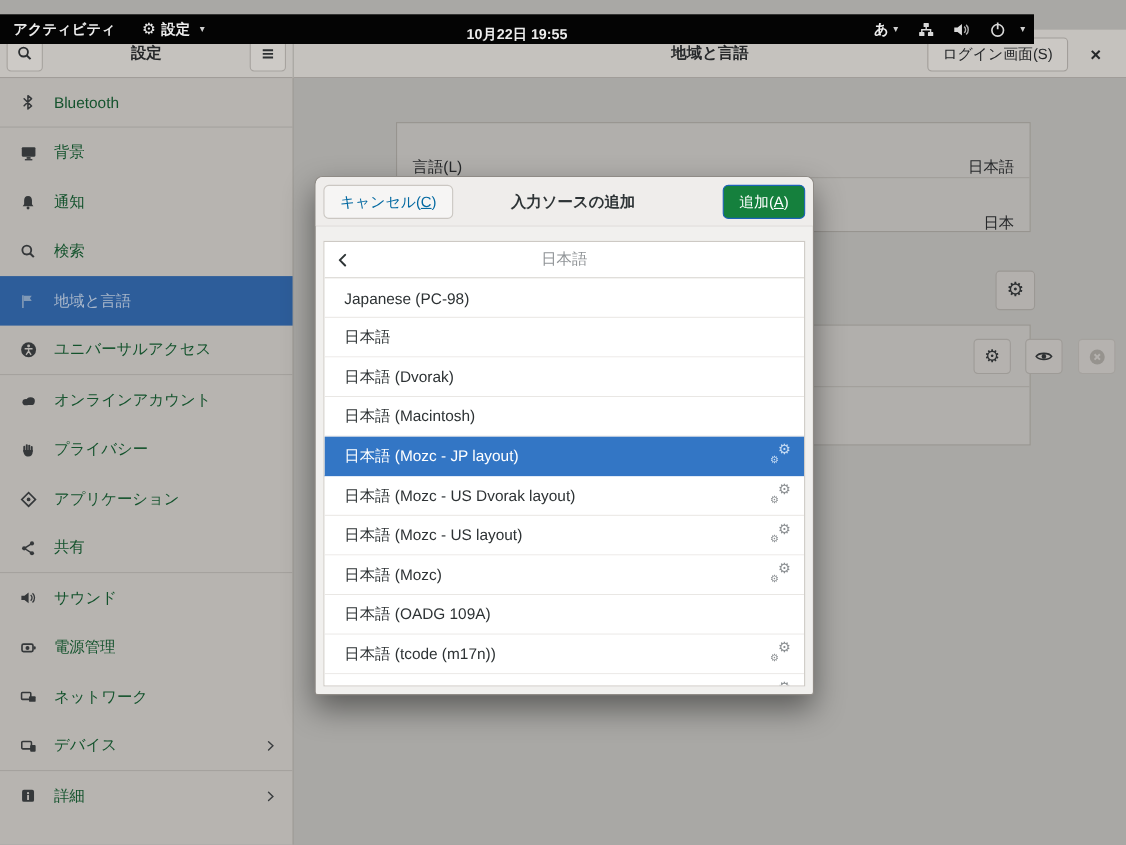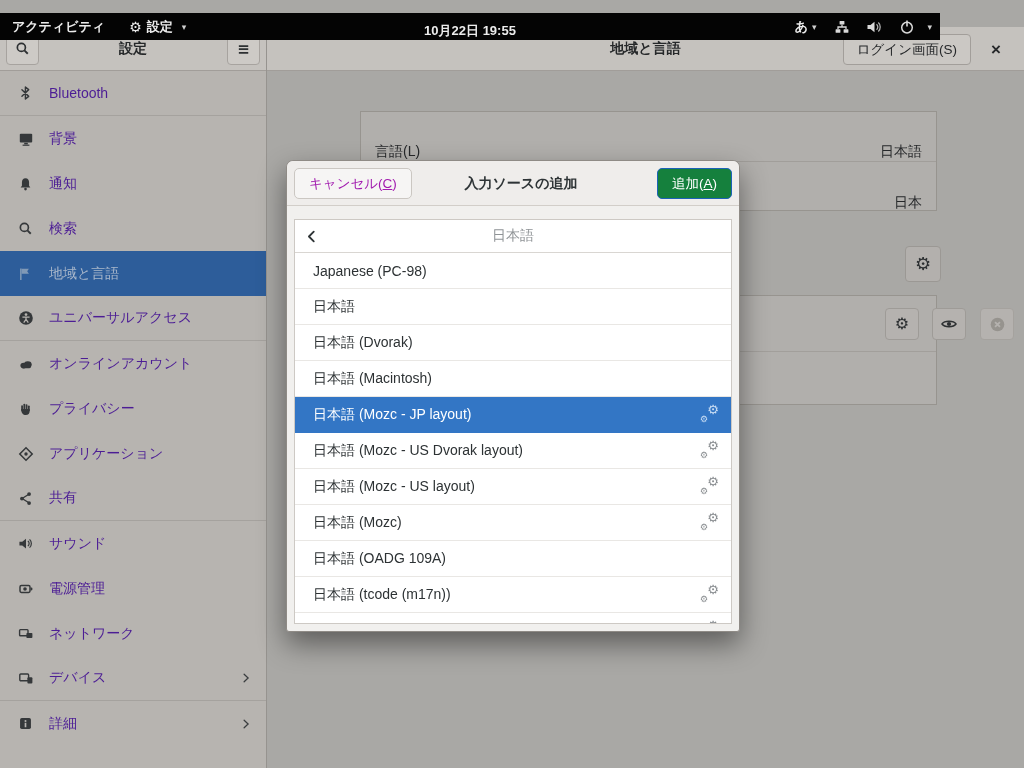--- a/index.html
+++ b/index.html
@@ -22,21 +22,21 @@
   .window { position:absolute; top:27px; left:0; width:1024px; height:741px; display:flex; }
 
   
   .sidebar { width:267px; background:#b7b4b0; border-right:1px solid #96938f; display:flex; flex-direction:column; }
   .sidebar-header { height:44px; background:#c5c2be; border-bottom:1px solid #a19d99; display:flex; align-items:center; padding:0 6px; }
   .hdr-btn { width:33px; height:33px; background:#cdcac6; border:1px solid #a7a39f; border-radius:4px;
              display:flex; align-items:center; justify-content:center; color:#2d3032; }
   .sidebar-title { flex:1; text-align:center; font-weight:bold; font-size:14px; color:#26282a; }
   .hamburger { font-size:15px; font-weight:bold; font-family:"DejaVu Sans",sans-serif; }
   .side-list { flex:1; }
-  .side-item { height:45px; display:flex; align-items:center; padding:0 14px 0 17px; gap:15px; color:#4c1d95; font-size:14px; }
+  .side-item { height:45px; display:flex; align-items:center; padding:0 14px 0 17px; gap:15px; color:#14532d; font-size:14px; }
   .side-item .sicon { width:17px; height:17px; color:#35383a; display:flex; align-items:center; justify-content:center; flex-shrink:0; }
   .side-item.selected { background:#2d5d9a; color:#aab8cb; }
   .side-item.selected .sicon { color:#8099b6; }
   .side-item.sep-after { border-bottom:1px solid #a5a29e; }
   .side-chev { margin-left:auto; color:#3a3d3f; display:flex; }
   .slabel { white-space:nowrap; }
 
   
   .main { flex:1; position:relative; background:#a9a8a5; }
   .main-header { position:absolute; top:0; left:0; right:0; height:44px; background:#c5c2be; border-bottom:1px solid #a19d99; }
@@ -67,21 +67,21 @@
 
   
   .dialog { position:absolute; left:286px; top:160px; width:454px; height:472px; background:#f1f0ee;
             border:1px solid #8f8b86; border-radius:7px 7px 3px 3px; box-shadow:0 12px 28px rgba(0,0,0,.45); z-index:100; }
   .dlg-header { position:absolute; top:0; left:0; right:0; height:45px; background:#efedeb; border-bottom:1px solid #d2cec9;
                 border-radius:7px 7px 0 0; }
   .dlg-title { position:absolute; left:16px; right:0; top:0; height:45px; display:flex; align-items:center; justify-content:center;
                font-weight:bold; font-size:14px; color:#2e3436; }
   .dlg-btn { position:absolute; top:7px; height:31px; padding:0 14px; border-radius:5px; font-size:13.5px;
              display:flex; align-items:center; }
-  .cancel-btn { left:7px; background:#f6f5f4; border:1px solid #cbc7c2; color:#a21caf; }
+  .cancel-btn { left:7px; background:#f6f5f4; border:1px solid #cbc7c2; color:#0369a1; }
   .add-btn { right:7px; background:#15803d; border:1px solid #1c62b8; color:#ffffff; }
   .mnemonic { text-decoration:underline; }
 
   .dlg-list { position:absolute; top:58px; left:7px; right:7px; height:405px; background:#ffffff; border:1px solid #cdc9c4; overflow:hidden; }
   .dl-header { height:33px; border-bottom:1px solid #d9d6d2; position:relative; display:flex; align-items:center; justify-content:center;
                color:#8f9396; font-size:14px; background:#fff; }
   .back-chev { position:absolute; left:10px; top:0; height:33px; display:flex; align-items:center; color:#2e3436; }
   .dl-row { height:36px; display:flex; align-items:center; padding:0 12px 0 18px; font-size:14px; color:#2d3234;
             border-bottom:1px solid #e9e7e4; background:#fff; }
   .dl-row.selected { background:#3376c5; color:#ffffff; border-bottom-color:#3376c5; }

